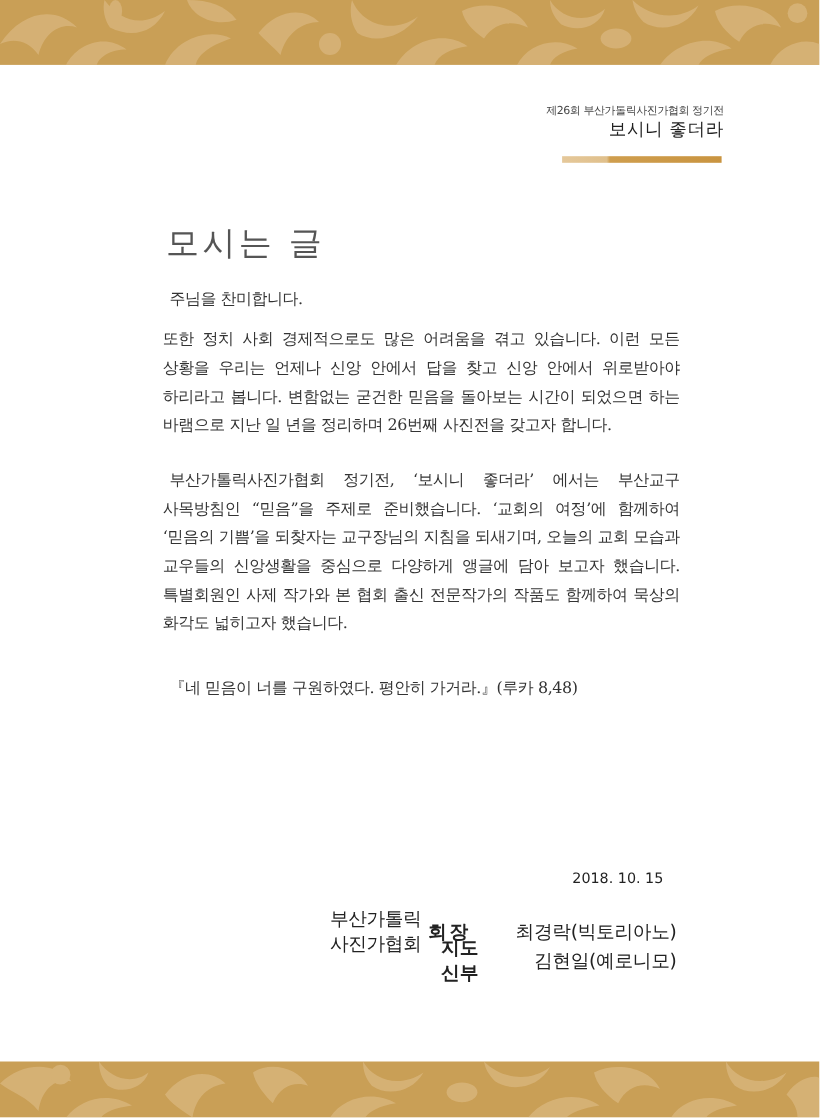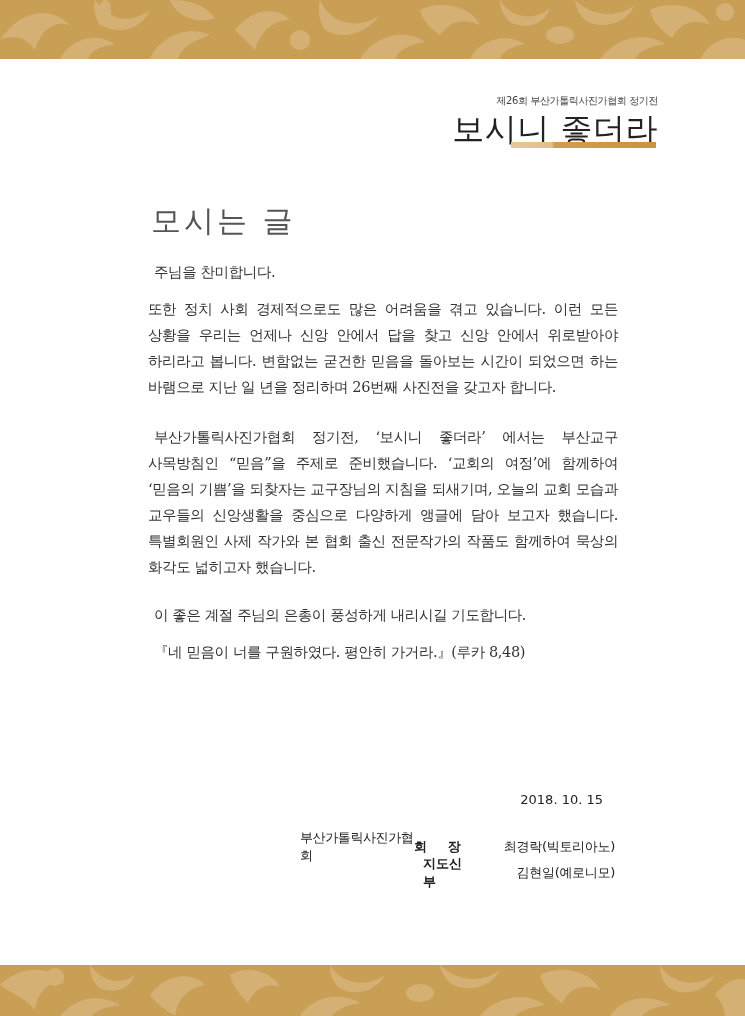--- a/index.html
+++ b/index.html
@@ -19,21 +19,21 @@
       position: absolute; left: 500px; top: 94px; width: 160px;
       text-align: right;
     }
     .header-sub {
       font-family: "DejaVu Sans", "Liberation Sans", sans-serif;
       font-size: 10px; color: #444; letter-spacing: -0.4px;
       position: absolute; right: 2px; top: 0; white-space: nowrap;
     }
     .header-title {
       font-family: "DejaVu Sans", "Liberation Sans", sans-serif;
-      font-size: 32px; font-weight: 300; color: #222; letter-spacing: 0.5px;
+      font-size: 16px; font-weight: 300; color: #222; letter-spacing: 0.5px;
       position: absolute; right: 2px; top: 14px; white-space: nowrap;
     }
     .header-bar {
       position: absolute; left: 11px; top: 48px; width: 145px; height: 6px;
       background: linear-gradient(90deg, #e5c89a 0%, #e0c08c 28%, #cf9e4e 30%, #c99440 100%);
     }
 
     .doc-title {
       position: absolute; left: 151px; top: 201px;
       font-family: "DejaVu Sans", "Liberation Sans", sans-serif;
@@ -51,21 +51,21 @@
     .gap-l { height: 24px; }
 
     .date {
       position: absolute; right: 142px; top: 792px;
       font-family: "DejaVu Sans", "Liberation Sans", sans-serif;
       font-size: 13px; color: #222; text-align: center;
     }
     .sign {
       position: absolute; top: 834px; left: 300px; width: 315px;
       font-family: "DejaVu Sans", "Liberation Sans", sans-serif;
-      font-size: 13px; color: #222;
+      font-size: 17px; color: #222;
     }
     .sign-row { display: flex; height: 26px; align-items: center; }
     .sign-org { width: 146px; letter-spacing: -0.4px; }
     .sign-role { width: 60px; font-weight: bold; display: flex; justify-content: space-between; margin-right: 8px; }
     .sign-name { letter-spacing: -0.3px; white-space: nowrap; margin-left: 35px; }
   </style>
 </head>
 <body>
 
 <div class="band top">
@@ -103,21 +103,20 @@
 <h1 class="doc-title">모시는 글</h1>
 
 <div class="body-text">
   <p class="indent">주님을 찬미합니다.</p>
   <div class="gap-s"></div>
   <p>또한 정치 사회 경제적으로도 많은 어려움을 겪고 있습니다. 이런 모든 상황을 우리는 언제나 신앙 안에서 답을 찾고 신앙 안에서 위로받아야 하리라고 봅니다. 변함없는 굳건한 믿음을 돌아보는 시간이 되었으면 하는 바램으로 지난 일 년을 정리하며 26번째 사진전을 갖고자 합니다.</p>
   <div class="gap-l"></div>
   <p class="indent">부산가톨릭사진가협회 정기전, ‘보시니 좋더라’ 에서는 부산교구 사목방침인 “믿음”을 주제로 준비했습니다. ‘교회의 여정’에 함께하여 ‘믿음의 기쁨’을 되찾자는 교구장님의 지침을 되새기며, 오늘의 교회 모습과 교우들의 신앙생활을 중심으로 다양하게 앵글에 담아 보고자 했습니다. 특별회원인 사제 작가와 본 협회 출신 전문작가의 작품도 함께하여 묵상의 화각도 넓히고자 했습니다.</p>
   <div class="gap-s"></div>
   <div class="gap-s"></div>
-  <p class="indent">이 좋은 계절 주님의 은총이 풍성하게 내리시길 기도합니다.</p>
   <div class="gap-s"></div>
   <p class="indent">『네 믿음이 너를 구원하였다. 평안히 가거라.』(루카 8,48)</p>
 </div>
 
 <div class="date">2018. 10. 15</div>
 
 <div class="sign">
   <div class="sign-row">
     <span class="sign-org">부산가톨릭사진가협회</span>
     <span class="sign-role">

